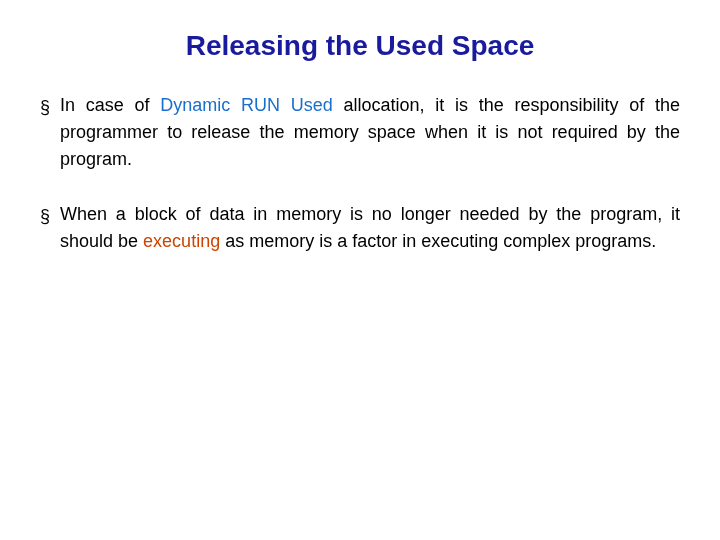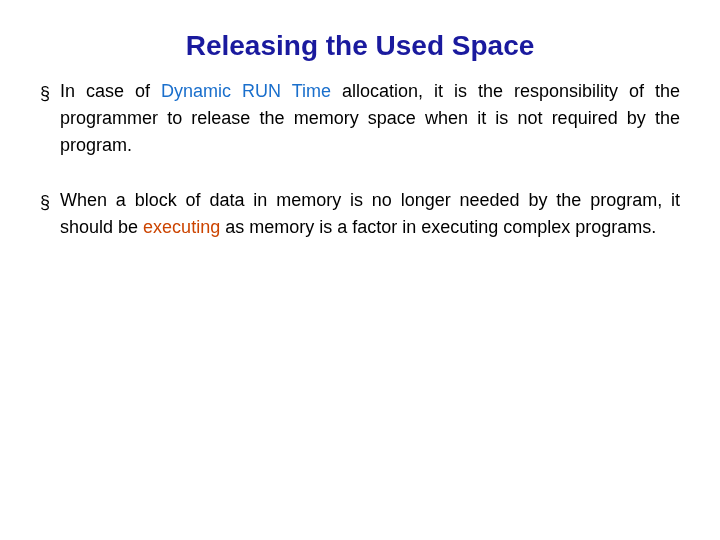--- a/index.html
+++ b/index.html
@@ -18,21 +18,21 @@
       align-items: center;
       justify-content: flex-start;
       padding: 30px 40px;
     }
 
     .slide-title {
       font-size: 28px;
       font-weight: bold;
       color: #1a1a9e;
       text-align: center;
-      margin-bottom: 16px;
+      margin-bottom: 30px;
       width: 100%;
     }
 
     .content-area {
       width: 100%;
       display: flex;
       flex-direction: column;
       gap: 28px;
     }
 
@@ -68,21 +68,21 @@
 </head>
 <body>
 
 <h1 class="slide-title">Releasing the Used Space</h1>
 
 <div class="content-area">
 
   <div class="bullet-item">
     <span class="bullet-symbol">§</span>
     <p class="bullet-text">
-      In case of <span class="highlight-blue">Dynamic RUN Time</span> allocation, it is the responsibility of the programmer to release the memory space when it is not required by the program.
+      In case of <span class="highlight-blue">Dynamic RUN Used</span> allocation, it is the responsibility of the programmer to release the memory space when it is not required by the program.
     </p>
   </div>
 
   <div class="bullet-item">
     <span class="bullet-symbol">§</span>
     <p class="bullet-text">
       When a block of data in memory is no longer needed by the program, it should be <span class="highlight-orange">executing</span> as memory is a factor in executing complex programs.
     </p>
   </div>
 

